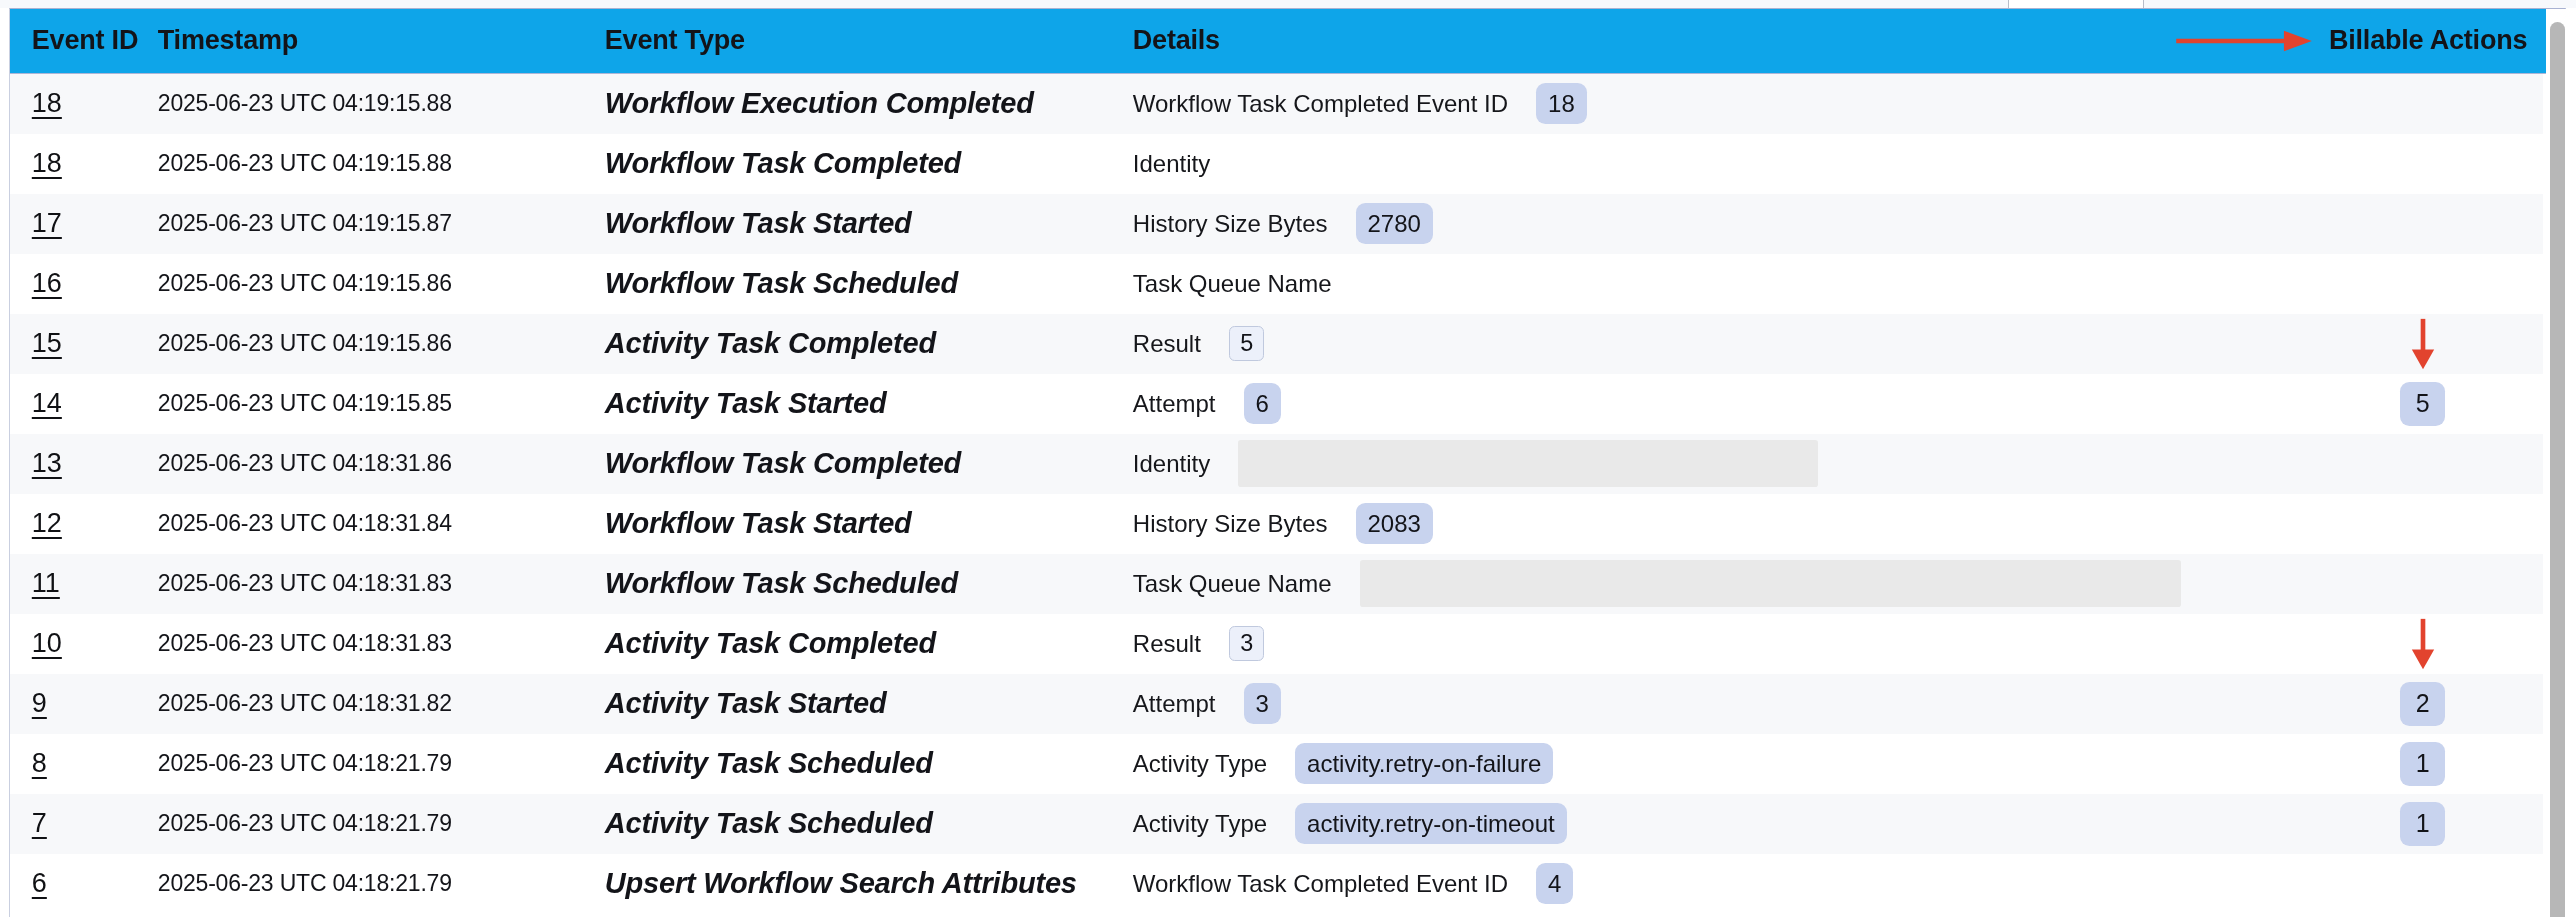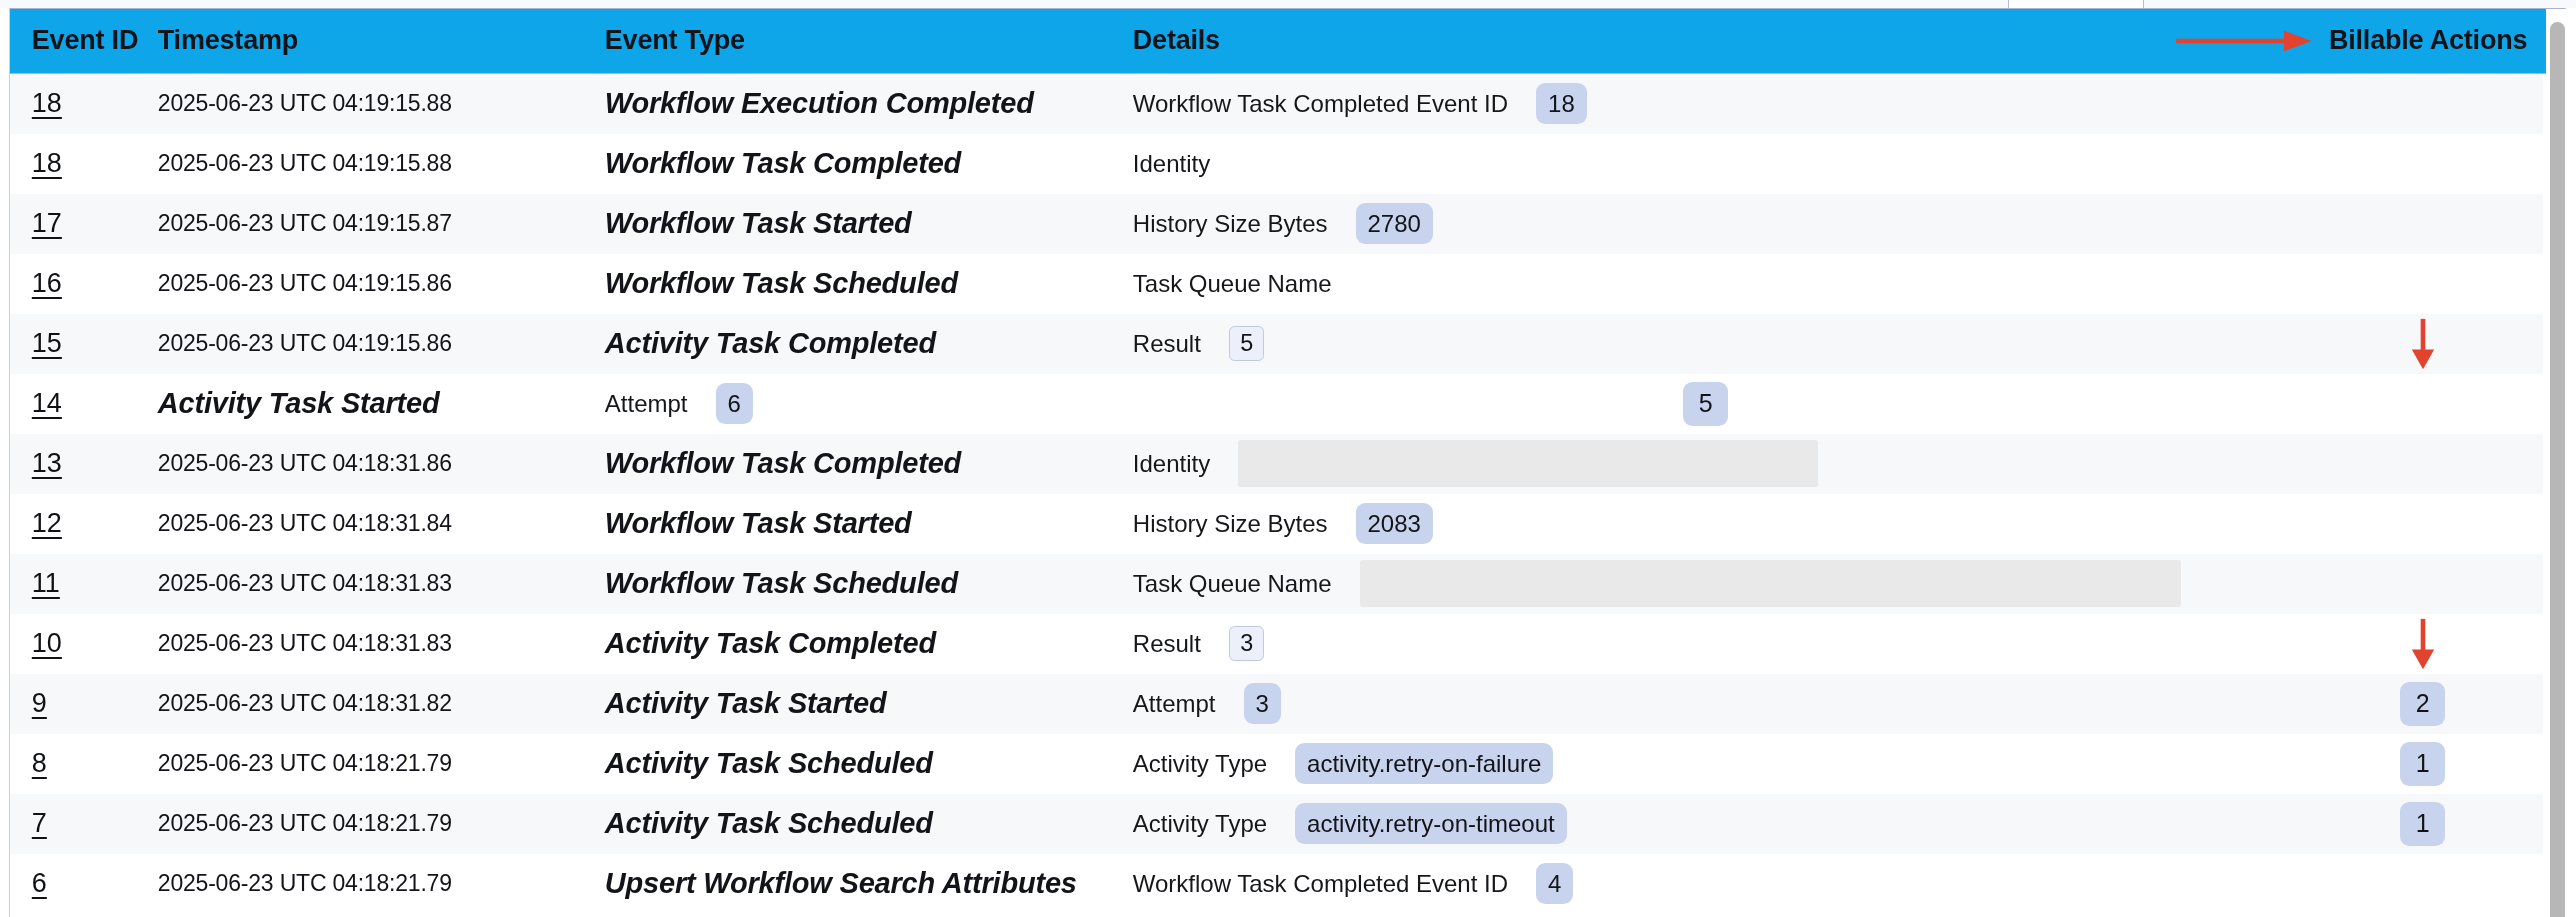--- a/index.html
+++ b/index.html
@@ -128,20 +128,21 @@
               <svg width="28" height="54" viewBox="0 0 30 58">
                 <line x1="15" y1="2" x2="15" y2="38" stroke="#e2432e" stroke-width="5"></line>
                 <polygon points="3,35 27,35 15,56" fill="#e2432e"></polygon>
               </svg>
             </span>
           </div>
   </div>
 
   <div class="row grid">
     <div class="cell"><a class="id-link">14</a></div>
+    <div class="cell ts">2025-06-23 UTC 04:19:15.85</div>
     <div class="cell etype">Activity Task Started</div>
     <div class="cell details">
       <span class="dlabel">Attempt</span>
       <span class="chip-solid">6</span>
     </div>
     <div class="cell bcell">
             <span class="bchip">5</span>
           </div>
   </div>
 

